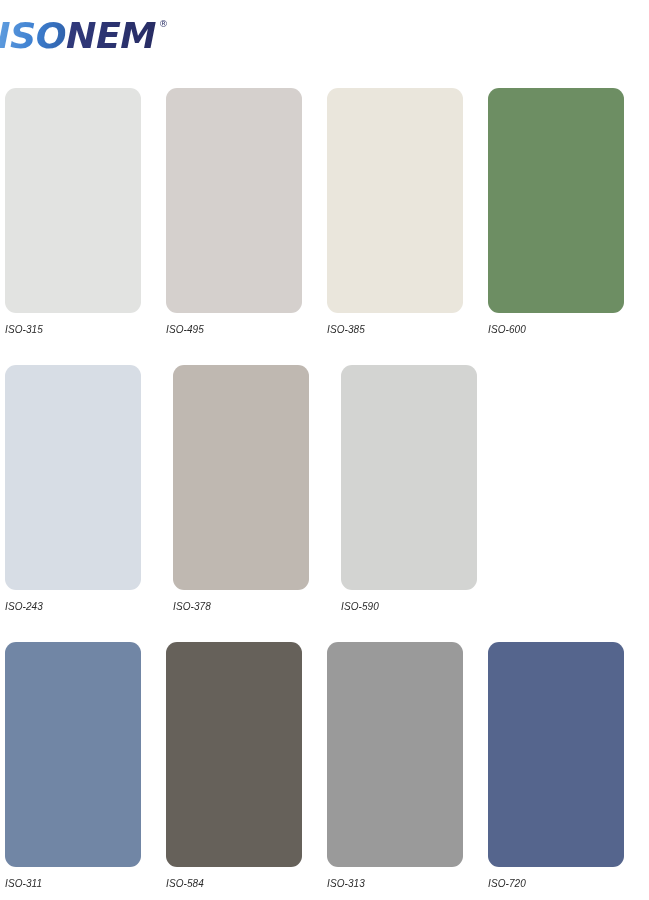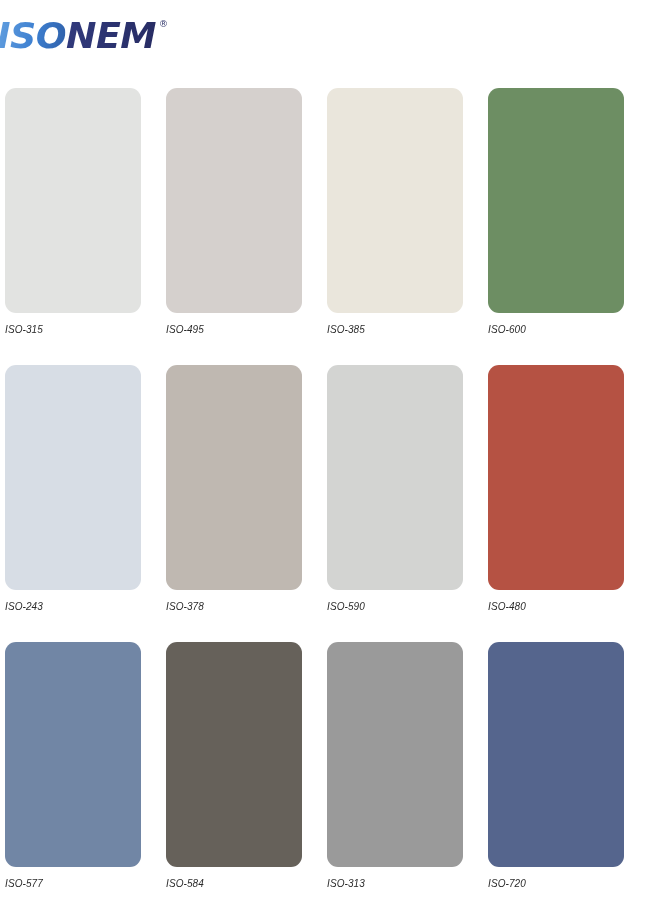--- a/index.html
+++ b/index.html
@@ -129,29 +129,25 @@
         <div class="swatch-label">ISO-243</div>
       </div>
       <div class="cell">
         <div class="swatch" style="background: rgb(191, 184, 177);"></div>
         <div class="swatch-label">ISO-378</div>
       </div>
       <div class="cell">
         <div class="swatch" style="background: rgb(211, 212, 210);"></div>
         <div class="swatch-label">ISO-590</div>
       </div>
-      <div class="cell">
-        <div class="swatch" style="background: rgb(181, 82, 67);"></div>
-        <div class="swatch-label">ISO-480</div>
-      </div>
     </div>
     <div class="row">
       <div class="cell">
         <div class="swatch" style="background: rgb(113, 134, 165);"></div>
-        <div class="swatch-label">ISO-577</div>
+        <div class="swatch-label">ISO-311</div>
       </div>
       <div class="cell">
         <div class="swatch" style="background: rgb(102, 97, 90);"></div>
         <div class="swatch-label">ISO-584</div>
       </div>
       <div class="cell">
         <div class="swatch" style="background: rgb(154, 154, 154);"></div>
         <div class="swatch-label">ISO-313</div>
       </div>
       <div class="cell">

